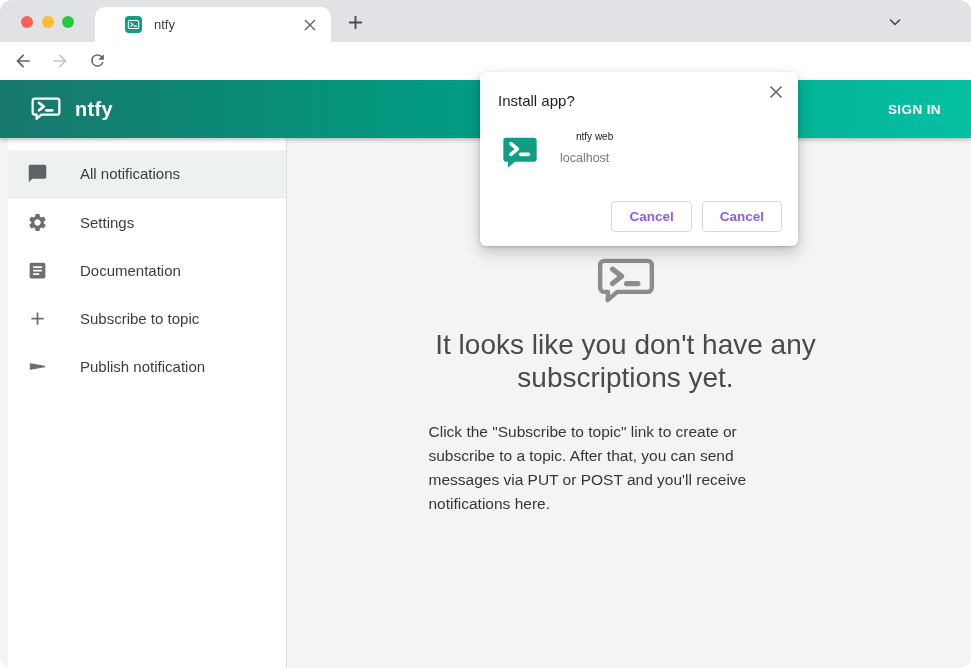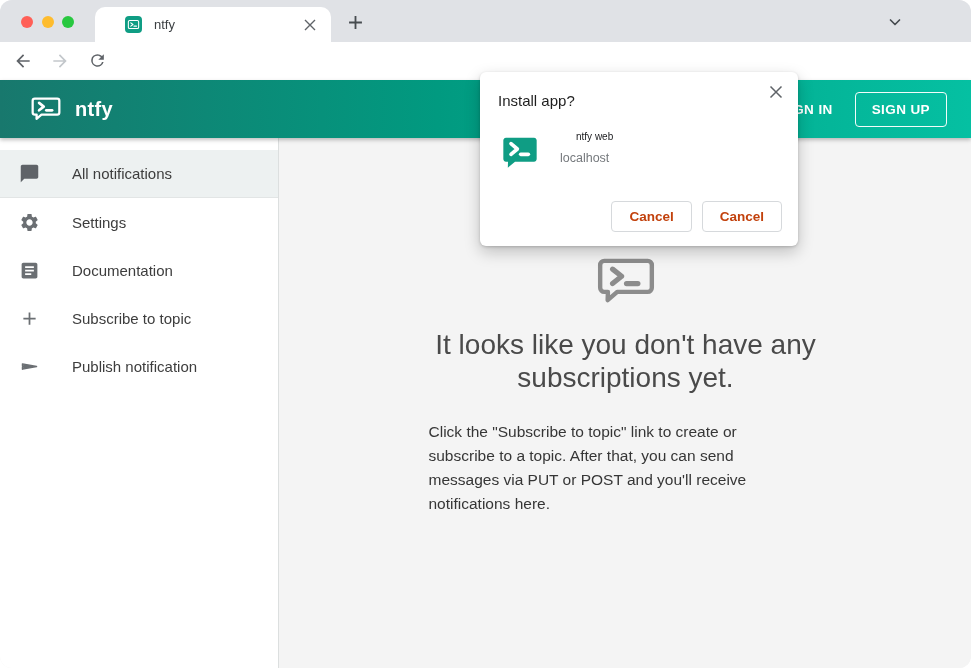--- a/index.html
+++ b/index.html
@@ -34,21 +34,21 @@
   .app-header { position:absolute; left:0; top:80px; width:100%; height:58px; z-index:5;
     background:linear-gradient(90deg,#18786d 0%,#019a80 45%,#05c0a2 100%);
     box-shadow:0 2px 4px rgba(0,0,0,.25); display:flex; align-items:center; }
   .brand-logo { margin-left:30px; width:32px; height:32px; }
   .brand-name { margin-left:13px; color:#fff; font-size:20px; font-weight:bold; letter-spacing:.3px; }
   .header-right { position:absolute; right:24px; top:0; height:58px; display:flex; align-items:center; gap:16px; }
   .signin-btn { background:transparent; border:none; color:#fff; font-family:inherit; font-size:13.5px; font-weight:bold; letter-spacing:.4px; padding:8px 6px; cursor:pointer; }
   .signup-btn { background:transparent; border:1.5px solid rgba(255,255,255,.95); border-radius:4px; color:#fff; font-family:inherit; font-size:13.5px; font-weight:bold; letter-spacing:.4px; padding:9px 16px; cursor:pointer; }
 
   
-  .sidebar { position:absolute; left:0; top:138px; width:279px; bottom:0; background:#fff; border-right:1px solid #dcdfdf; padding-top:12px; z-index:2; }
+  .sidebar { position:absolute; left:8px; top:138px; width:279px; bottom:0; background:#fff; border-right:1px solid #dcdfdf; padding-top:12px; z-index:2; }
   .sb-item { height:48px; display:flex; align-items:center; cursor:pointer; }
   .sb-item.selected { background:#edf1f1; border-bottom:1px solid #e2e5e5; }
   .sb-icon { margin-left:18px; width:22px; height:22px; display:flex; align-items:center; justify-content:center; }
   .sb-label { margin-left:32px; font-size:15px; color:#3d3d3d; }
 
   
   .main { position:absolute; left:280px; top:138px; right:0; bottom:0; background:#f4f4f4; text-align:center; }
   .empty-logo { margin-top:112px; width:62px; height:62px; color:#8c8c8c; }
   .empty-heading { margin:12px auto 0; max-width:390px; font-size:28px; font-weight:400; color:#4a4a4a; line-height:33px; }
   .empty-par { width:344px; margin:26px 0 0 calc(50% - 197px); text-align:left; font-size:15.5px; color:#363636; line-height:24px; }
@@ -58,21 +58,21 @@
   
   .dialog { position:absolute; left:480px; top:72px; width:318px; height:174px; background:#fff; border-radius:6px;
     box-shadow:0 1px 3px rgba(0,0,0,.18), 0 6px 16px rgba(0,0,0,.22); z-index:50; }
   .dlg-title { position:absolute; left:18px; top:20px; font-size:15px; color:#1f1f1f;text-align:center; }
   .dlg-close { position:absolute; right:12px; top:10px; width:20px; height:20px; display:flex; align-items:center; justify-content:center; cursor:pointer; }
   .dlg-appicon { position:absolute; left:20px; top:60px; width:40px; height:40px; }
   .dlg-appname { position:absolute; left:96px; top:59px; font-size:10px; color:#202124; }
   .dlg-origin { position:absolute; left:80px; top:79px; font-size:12.5px; color:#75797d; }
   .dlg-buttons { position:absolute; right:16px; bottom:14px; display:flex; gap:10px; }
   .dlg-btn { height:31px; padding:0 17px; background:#fff; border:1px solid #d6d9dc; border-radius:4px;
-    font-family:inherit; font-size:13.5px; font-weight:bold; color:#c2410c; cursor:pointer; }
+    font-family:inherit; font-size:13.5px; font-weight:bold; color:#8b5cf6; cursor:pointer; }
 </style>
 </head>
 <body>
 
 <div class="window">
 
   <div class="tabstrip">
     <span class="traffic t-red"></span>
     <span class="traffic t-yellow"></span>
     <span class="traffic t-green"></span>
@@ -194,21 +194,20 @@
     <span class="brand-logo">
       <svg width="32" height="32" viewBox="0 0 24 24">
         <path d="M3.6 4.2 H20.4 C21.28 4.2 22 4.92 22 5.8 V14.6 C22 15.48 21.28 16.2 20.4 16.2 H8.6 L4.9 19.4 L5 16.2 H3.6 C2.72 16.2 2 15.48 2 14.6 V5.8 C2 4.92 2.72 4.2 3.6 4.2 Z" fill="none" stroke="#ffffff" stroke-width="1.7" stroke-linejoin="round"></path>
         <path d="M6.8 7.4 L10.3 10.2 L6.8 13" fill="none" stroke="#ffffff" stroke-width="2" stroke-linecap="round" stroke-linejoin="round"></path>
         <path d="M12.2 13 H16.6" stroke="#ffffff" stroke-width="2" stroke-linecap="round"></path>
       </svg>
     </span>
     <span class="brand-name">ntfy</span>
     <div class="header-right">
       <button class="signin-btn">SIGN IN</button>
-      <button class="signup-btn">SIGN UP</button>
     </div>
   </div>
 
   <div class="sidebar">
     <div class="sb-item selected">
       <span class="sb-icon">
         <svg width="21" height="21" viewBox="0 0 24 24">
             <path d="M20 2H4c-1.1 0-1.99.9-1.99 2L2 22l4-4h14c1.1 0 2-.9 2-2V4c0-1.1-.9-2-2-2z" fill="#5f6368"></path>
           </svg>
       </span>

